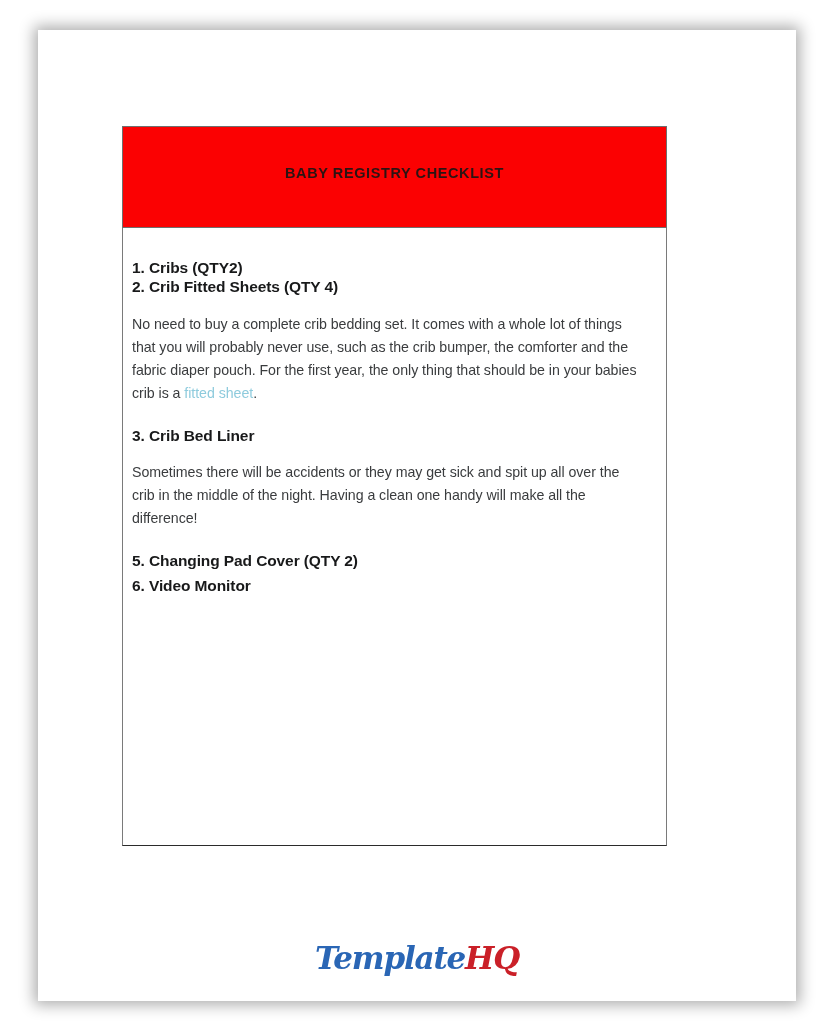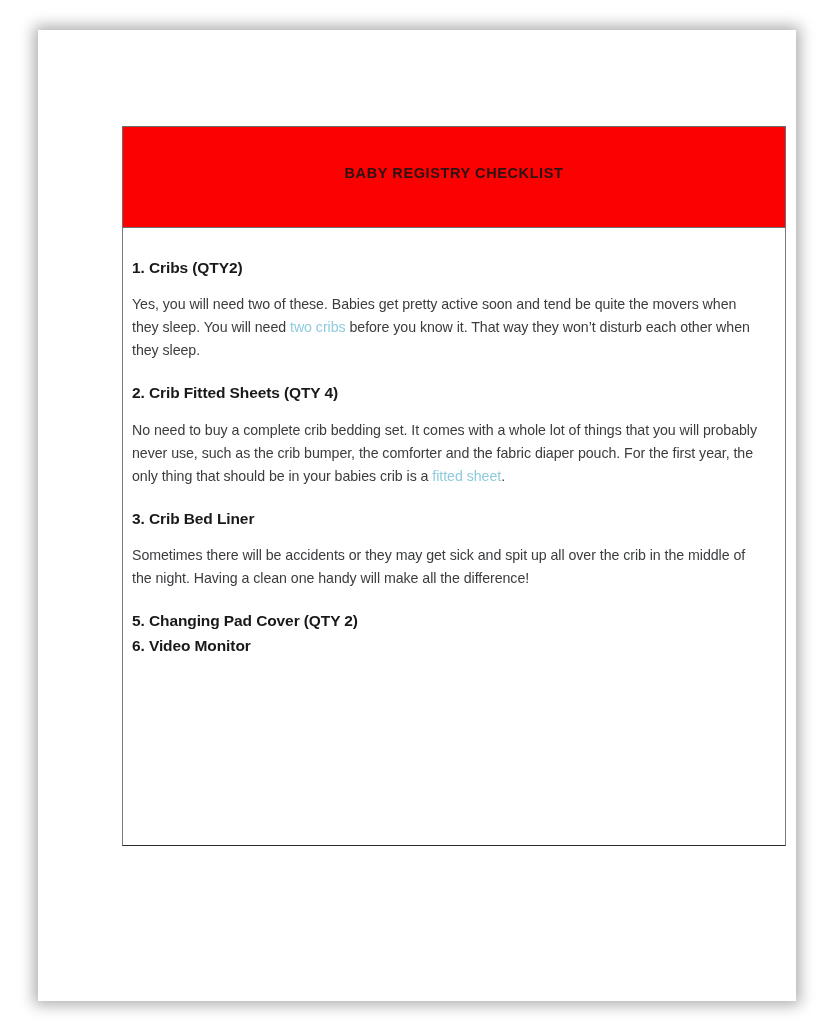--- a/index.html
+++ b/index.html
@@ -25,21 +25,21 @@
     height: 971px;
     background: #ffffff;
     box-shadow: 0 0 14px 4px rgba(0,0,0,0.32);
   }
 
   
   #document-frame {
     position: absolute;
     left: 84px;
     top: 96px;
-    width: 664px;
+    width: 545px;
   }
 
   
   #title-banner {
     height: 102px;
     background: #fb0102;
     border: 1px solid #6f6f6f;
     box-sizing: border-box;
     position: relative;
   }
@@ -120,21 +120,20 @@
   <div id="document-frame">
 
     <div id="title-banner">
       <div id="title-banner-text">BABY REGISTRY CHECKLIST</div>
     </div>
 
     <div id="content-box">
 
       <div class="section-block">
         <div class="section-heading">1. Cribs (QTY2)</div>
-        <p class="section-body"><span>Yes, you will need two of these. Babies get pretty active soon and tend be quite the movers when they sleep. You will need </span><a class="doc-link" href="#">two cribs</a><span> before you know it. That way they won’t disturb each other when they sleep.</span></p>
       </div>
 
       <div class="section-block">
         <div class="section-heading">2. Crib Fitted Sheets (QTY 4)</div>
         <p class="section-body"><span>No need to buy a complete crib bedding set. It comes with a whole lot of things that you will probably never use, such as the crib bumper, the comforter and the fabric diaper pouch. For the first year, the only thing that should be in your babies crib is a </span><a class="doc-link" href="#">fitted sheet</a><span>.</span></p>
       </div>
 
       <div class="section-block">
         <div class="section-heading">3. Crib Bed Liner</div>
         <p class="section-body">Sometimes there will be accidents or they may get sick and spit up all over the crib in the middle of the night. Having a clean one handy will make all the difference!</p>
@@ -145,14 +144,17 @@
         <div class="section-heading">5. Changing Pad Cover (QTY 2)</div>
       </div>
 
       <div class="section-block">
         <div class="section-heading last-heading">6. Video Monitor</div>
       </div>
 
     </div>
   </div>
 
+  <div id="footer-logo">
+    <span class="logo-word" id="logo-template">Template</span><span class="logo-word" id="logo-hq">HQ</span>
+  </div>
 
 </div>
 
 </body></html>

